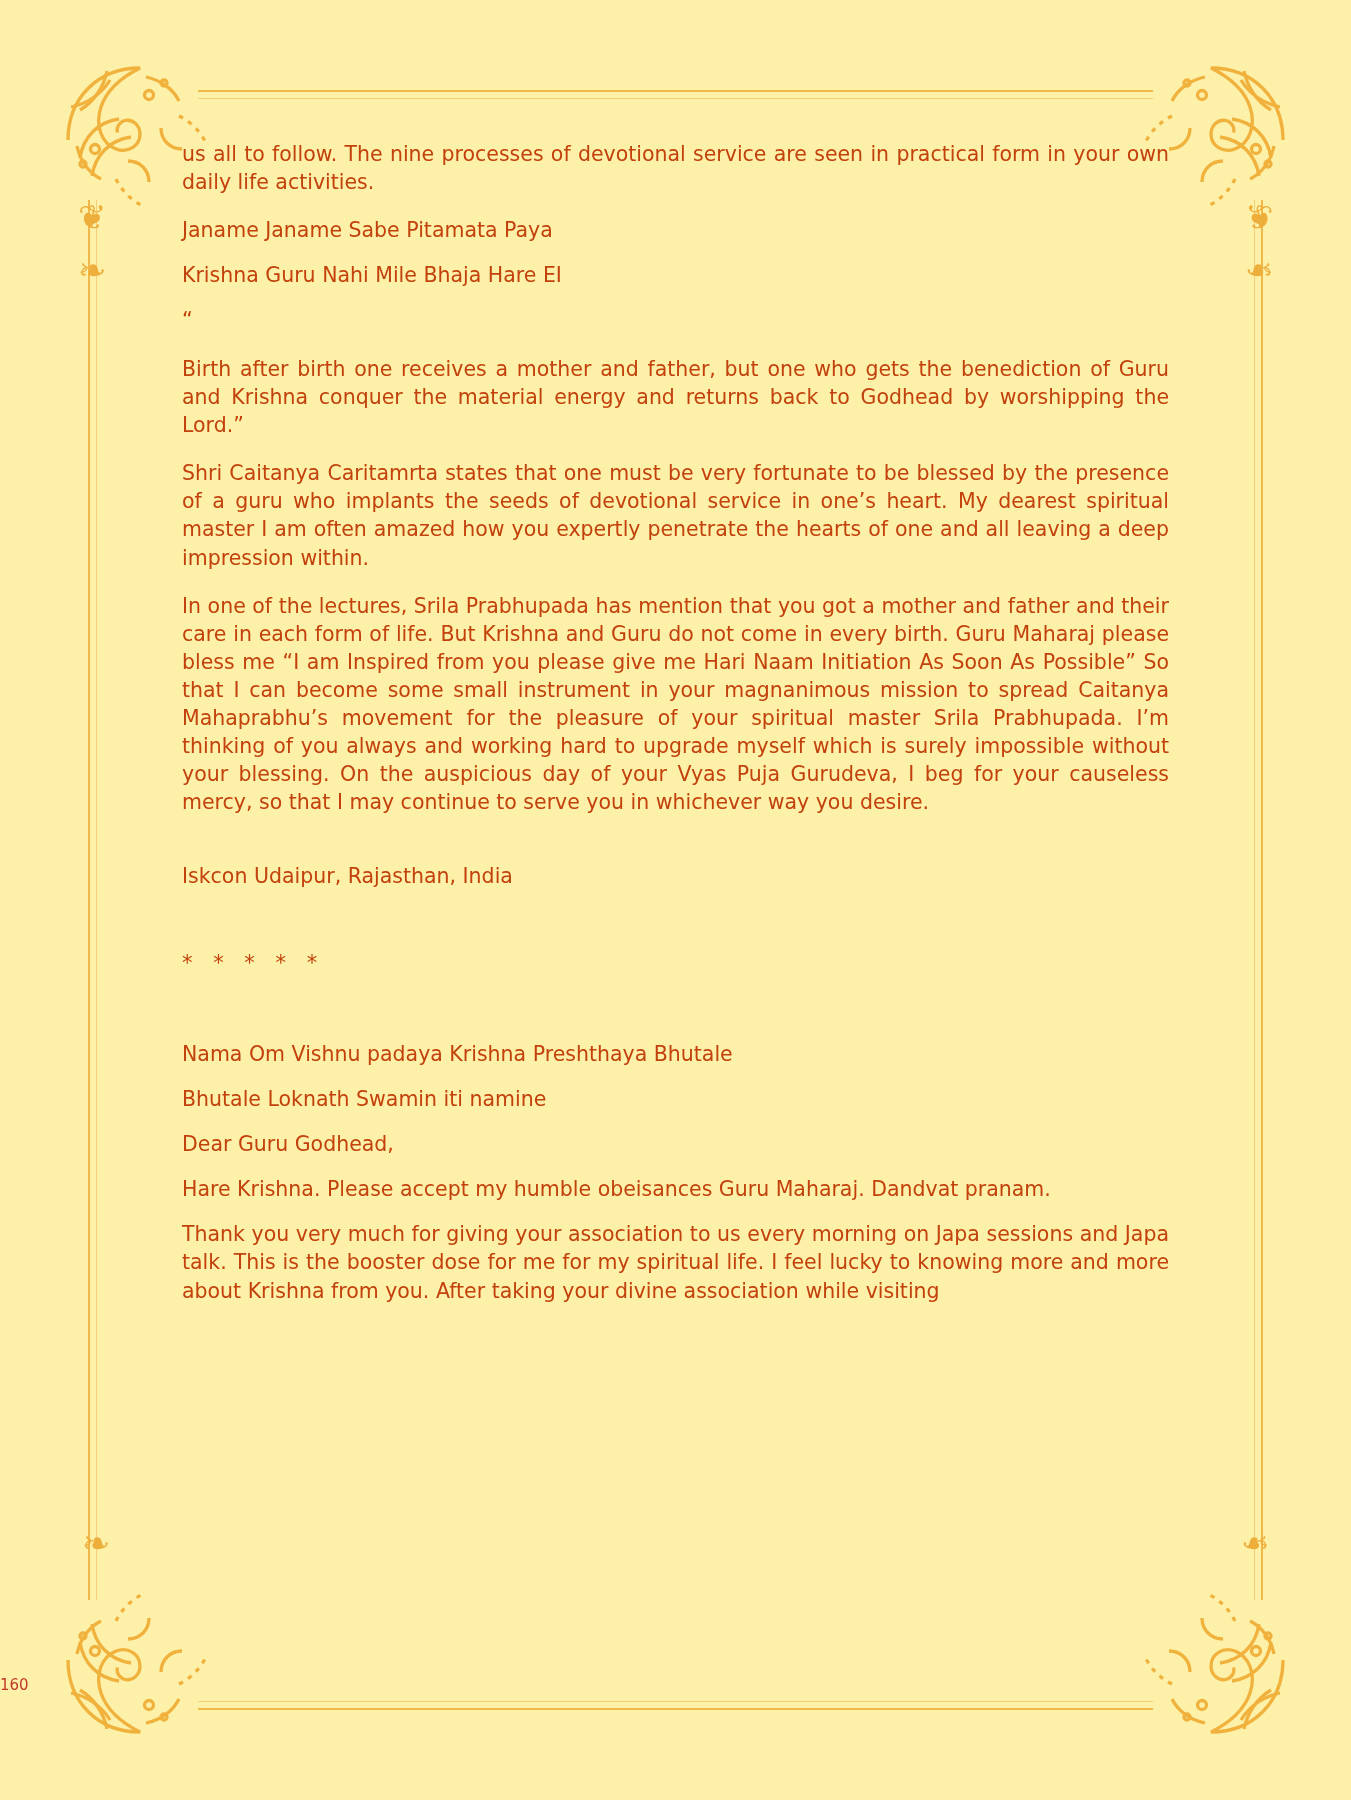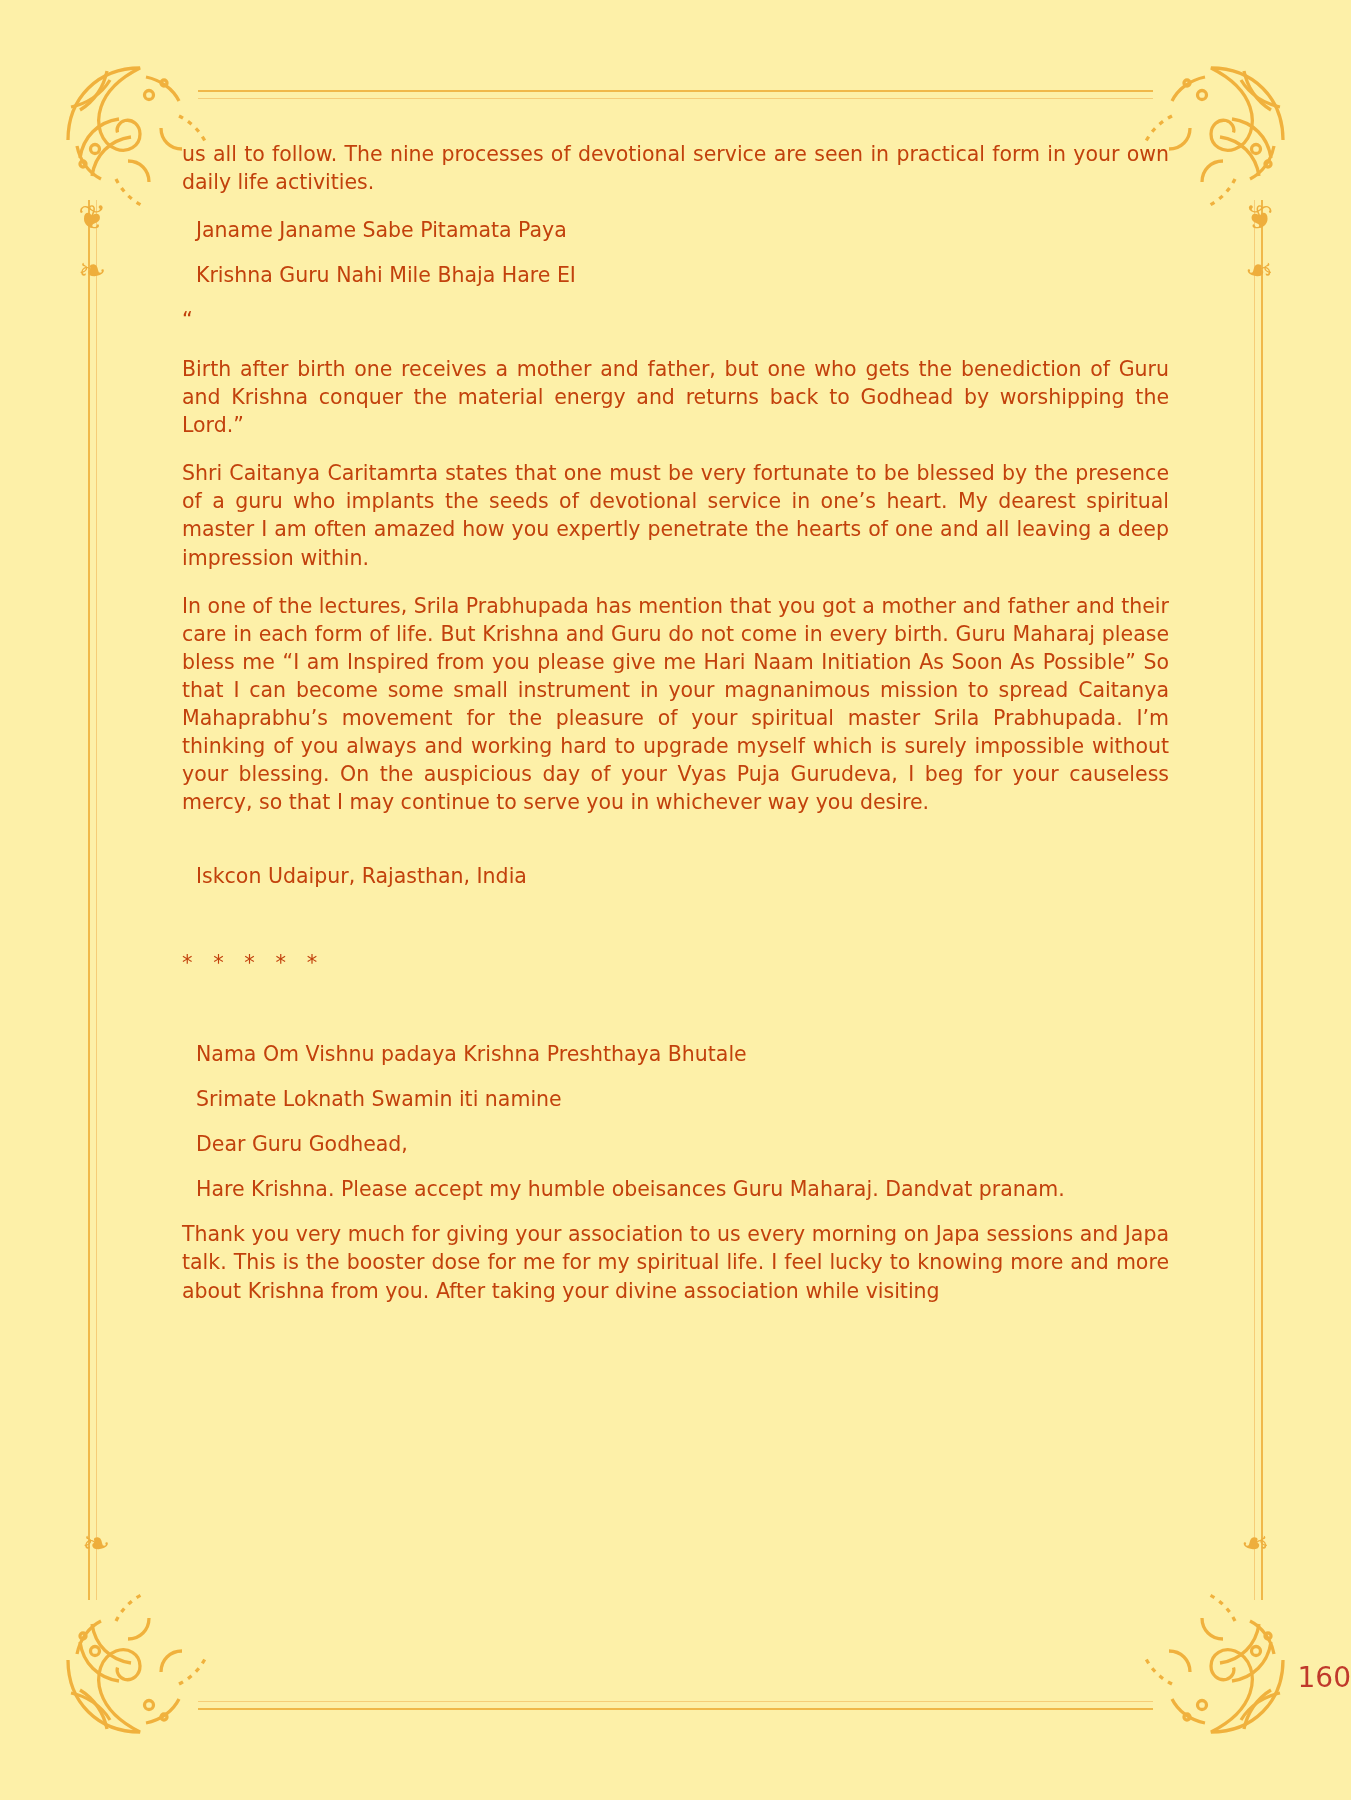--- a/index.html
+++ b/index.html
@@ -86,43 +86,43 @@
     bottom: 150px;
     font-size: 20.5px;
     line-height: 1.37;
     color: #c2410c;
   }
   .content p {
     margin: 0 0 20px 0;
     text-align: justify;
   }
   p.nj { text-align: left; }
-  p.tight { margin-bottom: 17px; margin-left: 14px; }
+  p.tight { margin-bottom: 17px; }
   .spacer-lg { height: 42px; }
   .spacer-md { height: 26px; }
   .stars {
     text-align: center;
     letter-spacing: 7px;
     font-size: 21px;
     margin: 0 0 20px 0;
   }
   .quote-mark {
     font-size: 21px;
     margin: 0 0 18px 0;
   }
 
   
   .page-number {
     position: absolute;
     left: 0;
     right: 0;
     bottom: 106px;
-    text-align: right;
+    text-align: left;
     color: #c0392b;
-    font-size: 28px;
+    font-size: 15px;
   }
 </style>
 </head>
 <body>
 
 <div class="page">
 
   <div class="border-frame"></div>
 
   <div class="gap tl"></div>
@@ -237,21 +237,21 @@
 
     <p class="nj tight">Iskcon Udaipur, Rajasthan, India</p>
 
     <div class="spacer-lg"></div>
 
     <p class="stars">* * * * *</p>
 
     <div class="spacer-lg"></div>
 
     <p class="nj tight">Nama Om Vishnu padaya Krishna Preshthaya Bhutale</p>
-    <p class="nj tight">Srimate Loknath Swamin iti namine</p>
+    <p class="nj tight">Bhutale Loknath Swamin iti namine</p>
     <p class="nj tight">Dear Guru Godhead,</p>
     <p class="nj tight">Hare Krishna. Please accept my humble obeisances Guru Maharaj. Dandvat pranam.</p>
 
     <p>Thank you very much for giving your association to us every morning on Japa sessions and Japa talk. This is the booster dose for me for my spiritual life. I feel lucky to knowing more and more about Krishna from you. After taking your divine association while visiting</p>
 
   </div>
 
   <div class="page-number">160</div>
 
 </div>

